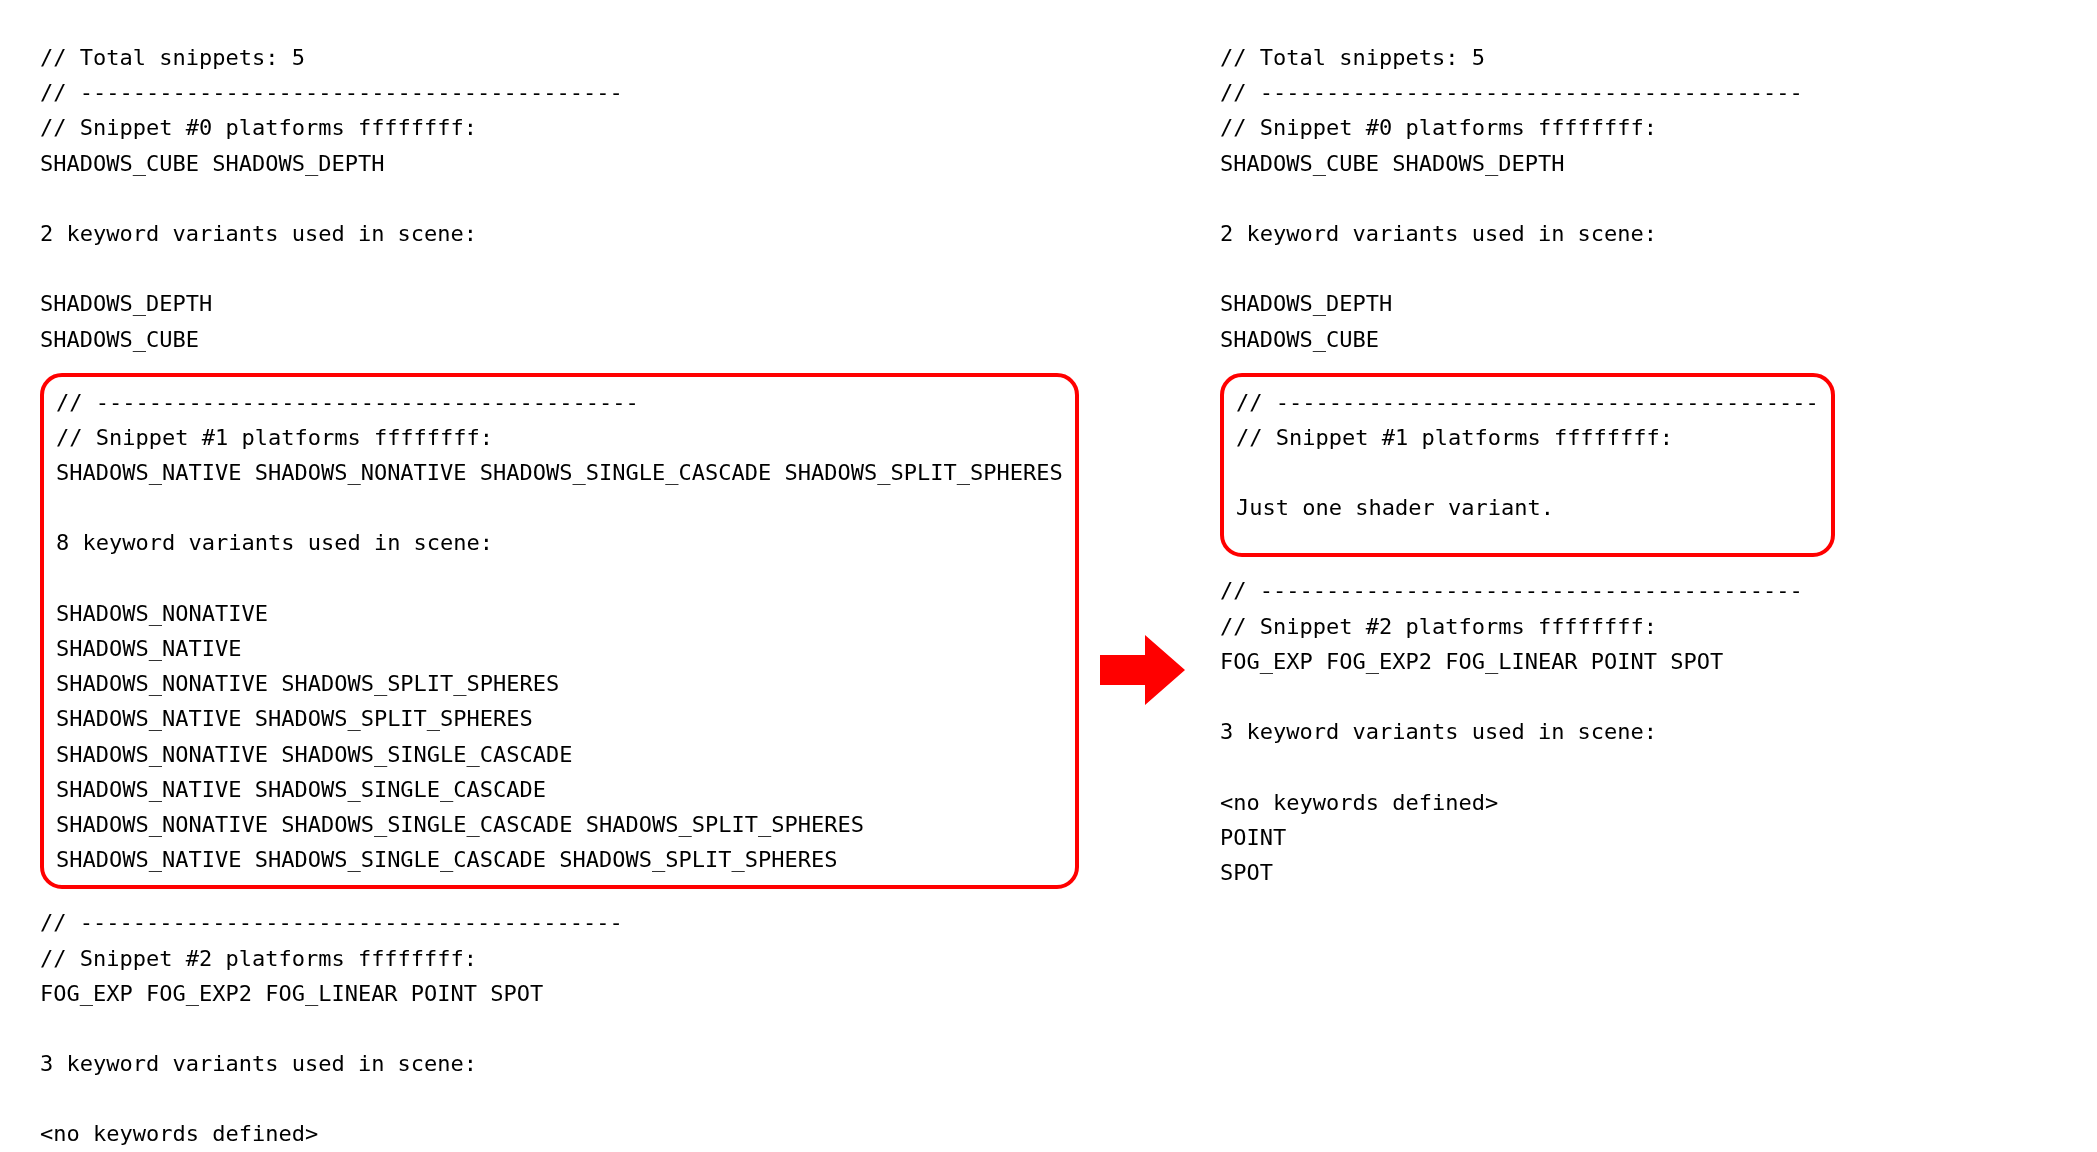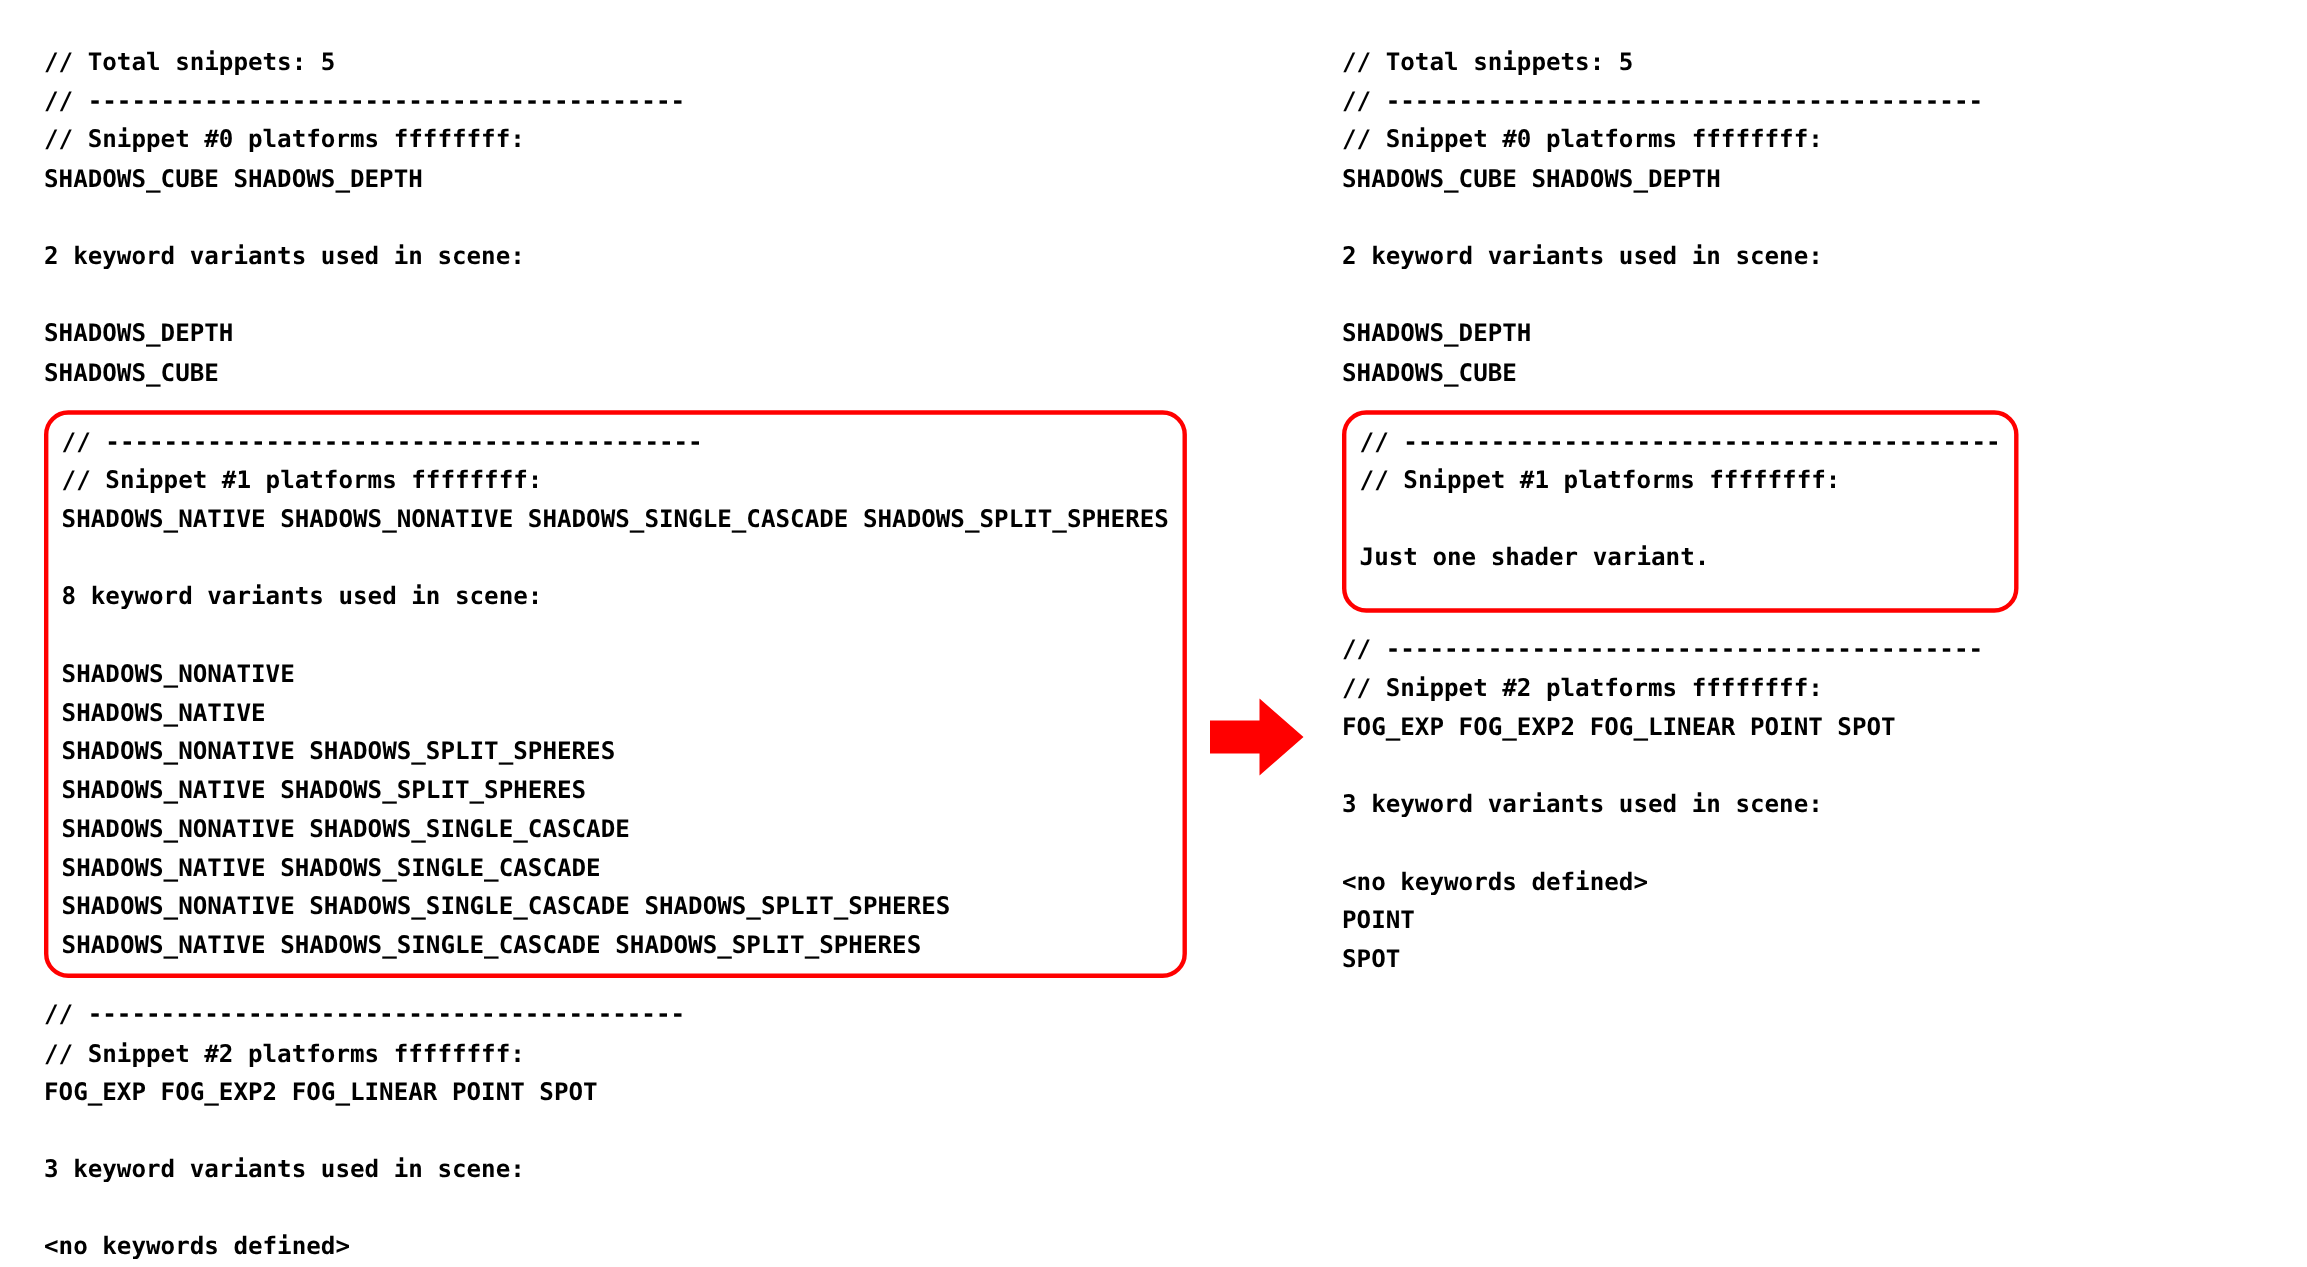--- a/index.html
+++ b/index.html
@@ -28,21 +28,20 @@
       flex: 0 0 auto;
       display: flex;
       align-items: center;
       justify-content: center;
       height: 500px;
       padding-top: 380px;
     }
     .code-block {
       white-space: pre;
       margin: 0;
-      font-weight: bold;
     }
     .highlight-box {
       border: 4px solid #ff0000;
       border-radius: 22px;
       padding: 8px 12px;
       margin: 8px 0;
       display: inline-block;
     }
     .arrow-icon {
       width: 100px;

